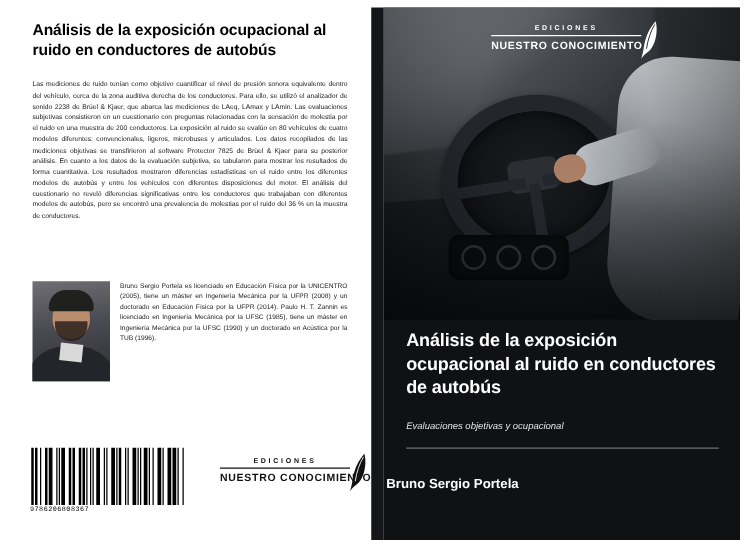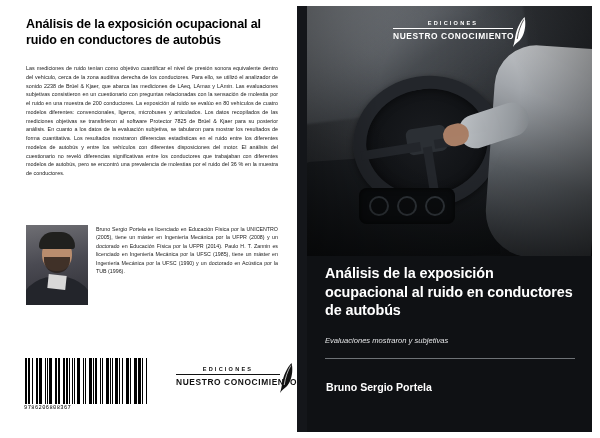--- a/index.html
+++ b/index.html
@@ -313,21 +313,21 @@
     color: #e3e4e6;
   }
   .front-divider {
     position: absolute;
     left: 18px; top: 352px;
     width: 250px; height: 1px;
     background: #6e7276;
   }
   .front-authors {
     position: absolute;
-    left: 19px; top: 374px;
+    left: 2px; top: 374px;
     width: 250px;
     font-size: 10.6px;
     font-weight: bold;
     line-height: 1.42;
     color: #ffffff;
   }
 </style>
 </head>
 <body>
 
@@ -427,20 +427,20 @@
       <div class="ediciones">EDICIONES</div>
       <div class="rule"></div>
       <div class="nuestro">NUESTRO CONOCIMIENTO</div>
       <svg class="quill" viewBox="0 0 14 34">
         <path d="M12.5 1 C8 6 4.5 13 3.2 21 C2.8 24 2.2 27 1 31 C3 28 5 26.5 7 25 C10 22.5 12.6 17 13.2 10 C13.5 6.5 13.2 3.4 12.5 1 Z" fill="#ffffff"></path>
         <path d="M11.8 3.5 C8.5 9 6.2 16 5.2 23" stroke="#111" stroke-width="0.7" fill="none"></path>
       </svg>
     </div>
 
     <div class="front-title">Análisis de la exposición ocupacional al ruido en conductores de autobús</div>
-    <div class="front-sub">Evaluaciones mostraron y subjetivas</div>
+    <div class="front-sub">Evaluaciones objetivas y ocupacional</div>
     <div class="front-divider"></div>
     <div class="front-authors">
       <div>Bruno Sergio Portela</div>
     </div>
   </div>
 
 </div>
 
 </body></html>

